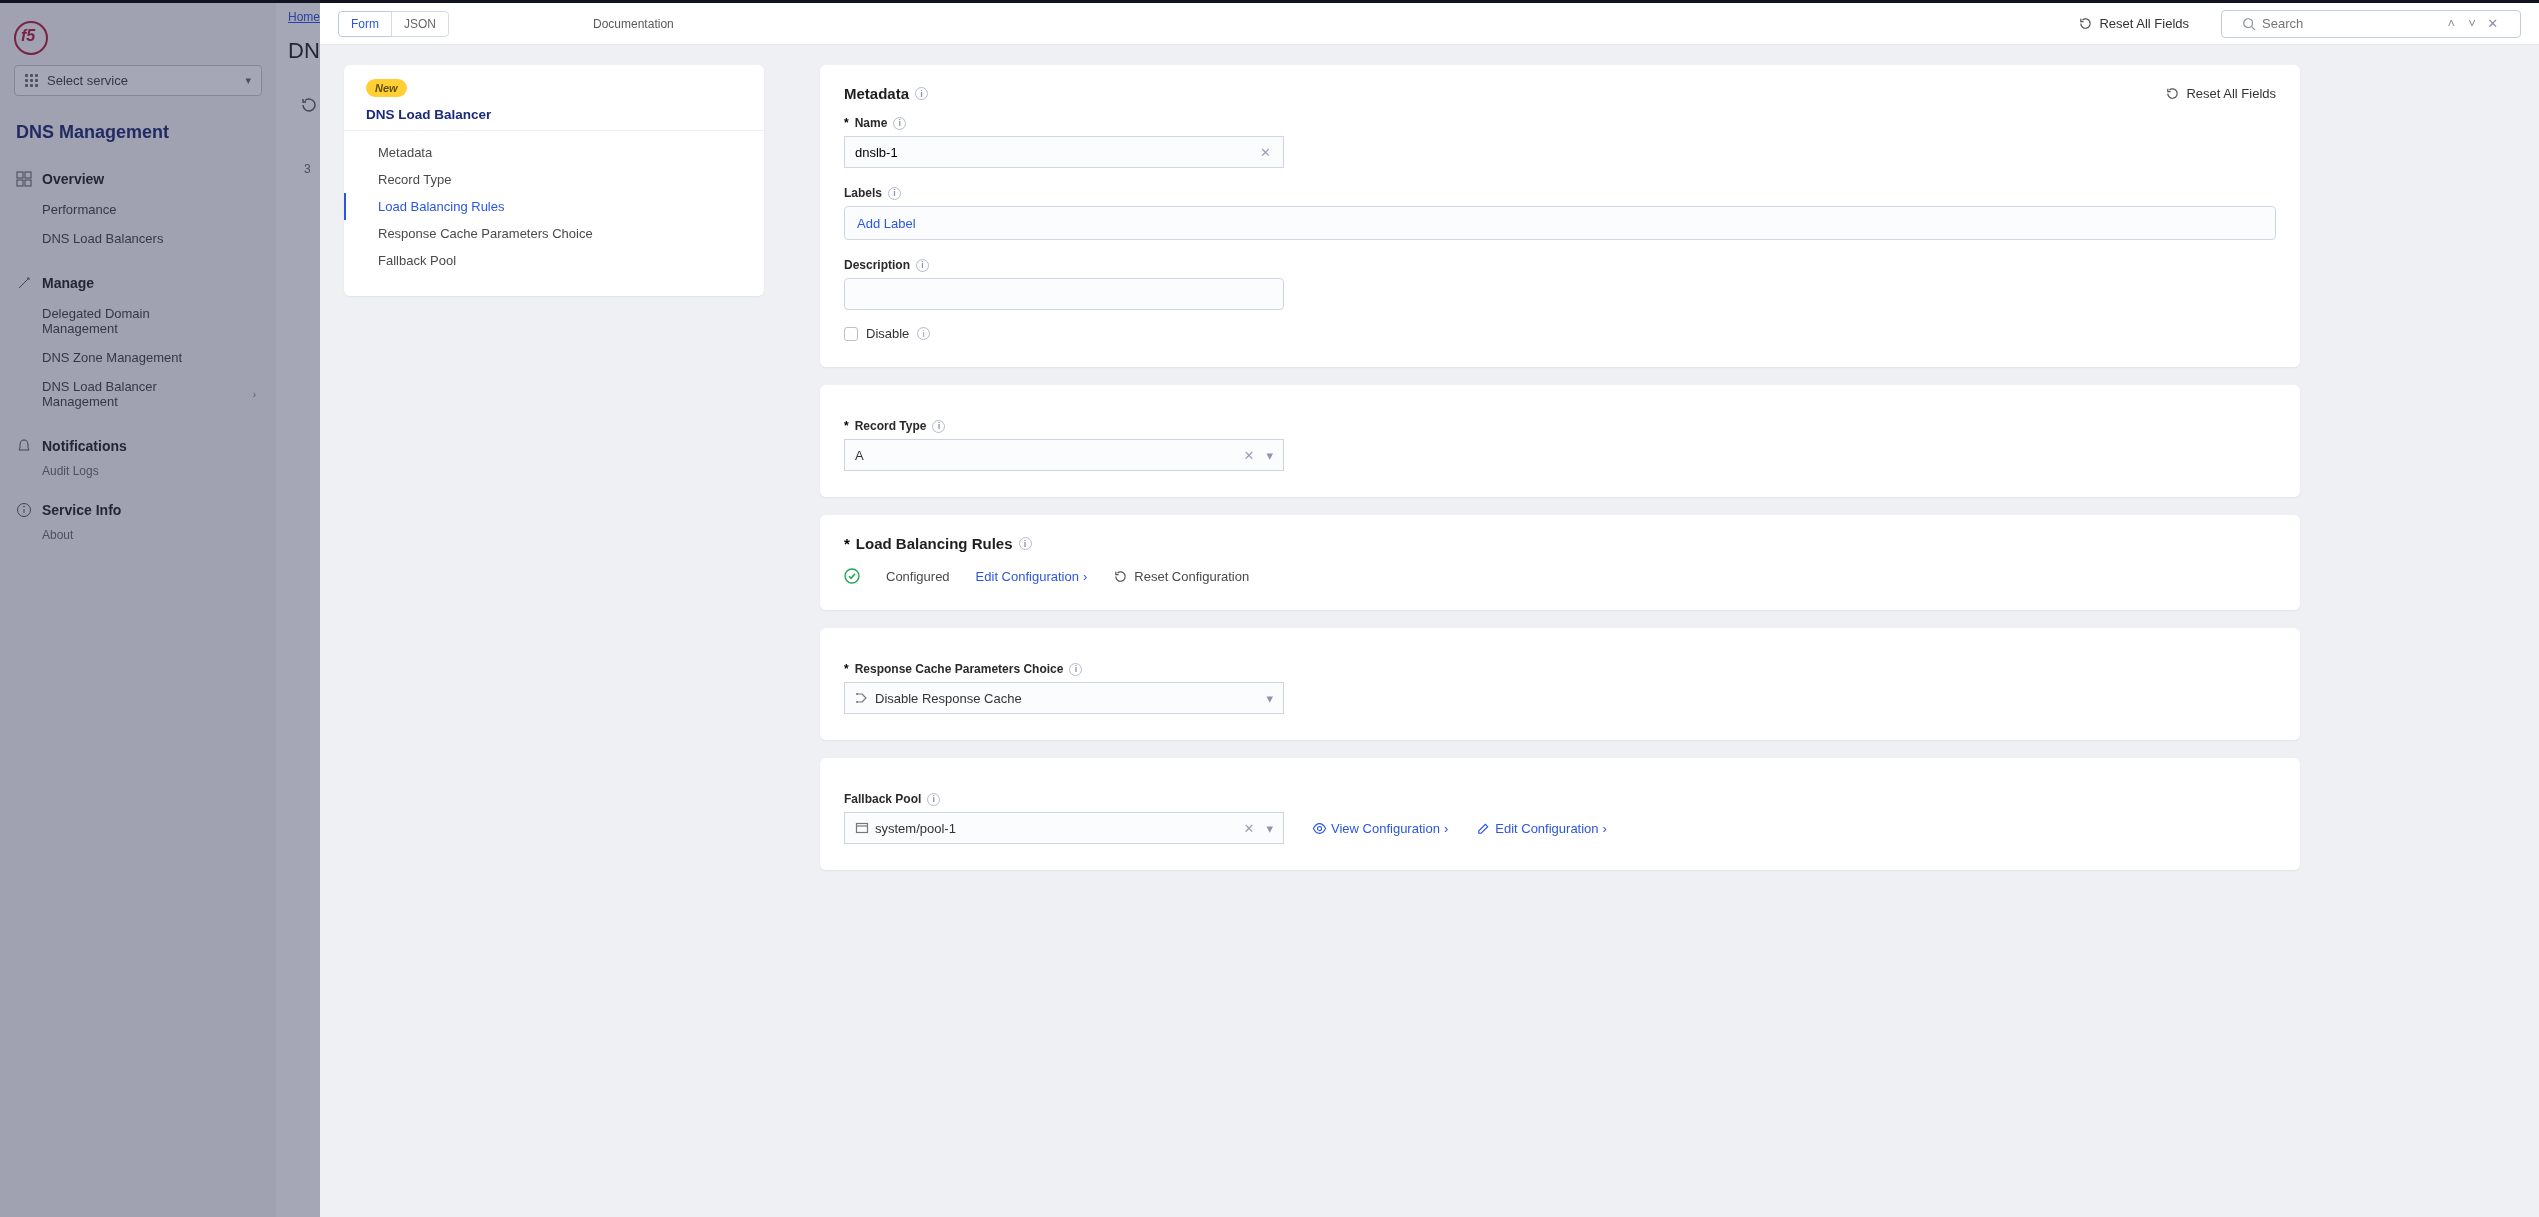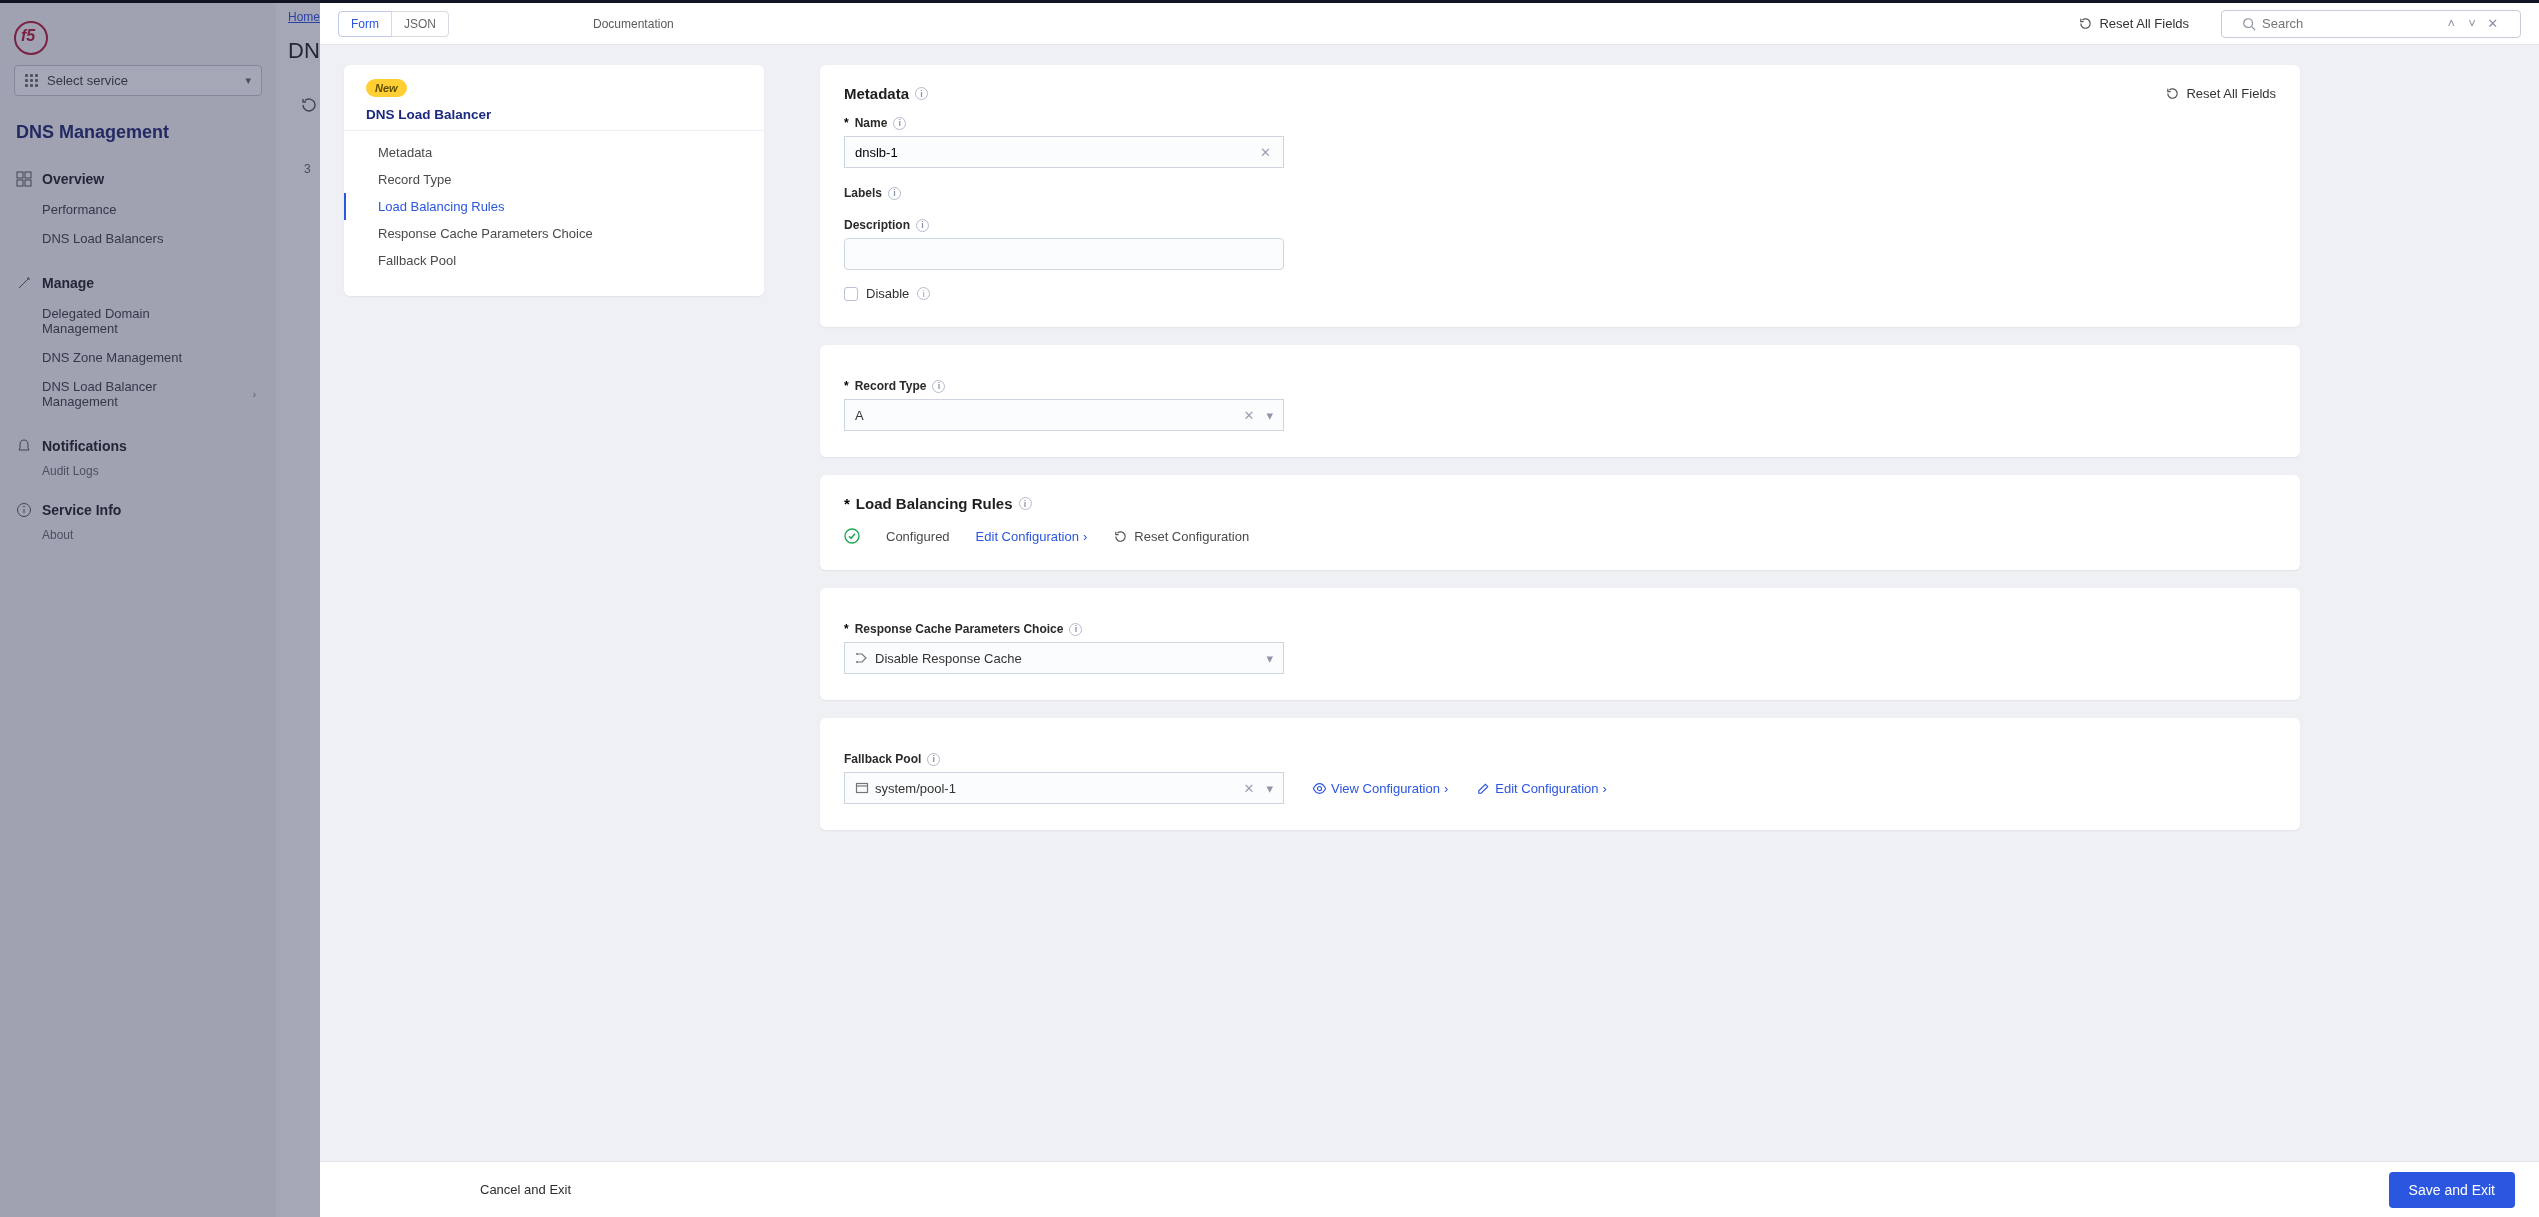--- a/index.html
+++ b/index.html
@@ -321,20 +321,23 @@
         <div class="input-row">
           <div class="text-input">
             <input value="dnslb-1" style="">
             <span class="clear-x">✕</span>
           </div>
         </div>
 
         <div class="field-label">
           <span>Labels</span>
           <span class="info-dot">i</span>
+        </div>
+        <div class="label-box">
+          <span class="add-label">Add Label</span>
         </div>
 
         <div class="field-label">
           <span>Description</span>
           <span class="info-dot">i</span>
         </div>
         <div class="desc-box"></div>
 
         <div class="chk-row">
           <span class="chk"></span>
@@ -446,21 +449,13 @@
             </span>
             <span>Edit Configuration</span>
             <span>›</span>
           </span>
         </div>
       </div>
 
     </div>
   </div>
 
-  <div class="panel-foot">
-    <button class="btn-ghost">
-      <span>Cancel and Exit</span>
-    </button>
-    <button class="btn-primary">
-      <span>Save and Exit</span>
-    </button>
-  </div>
 </div>
 
 </body></html>

